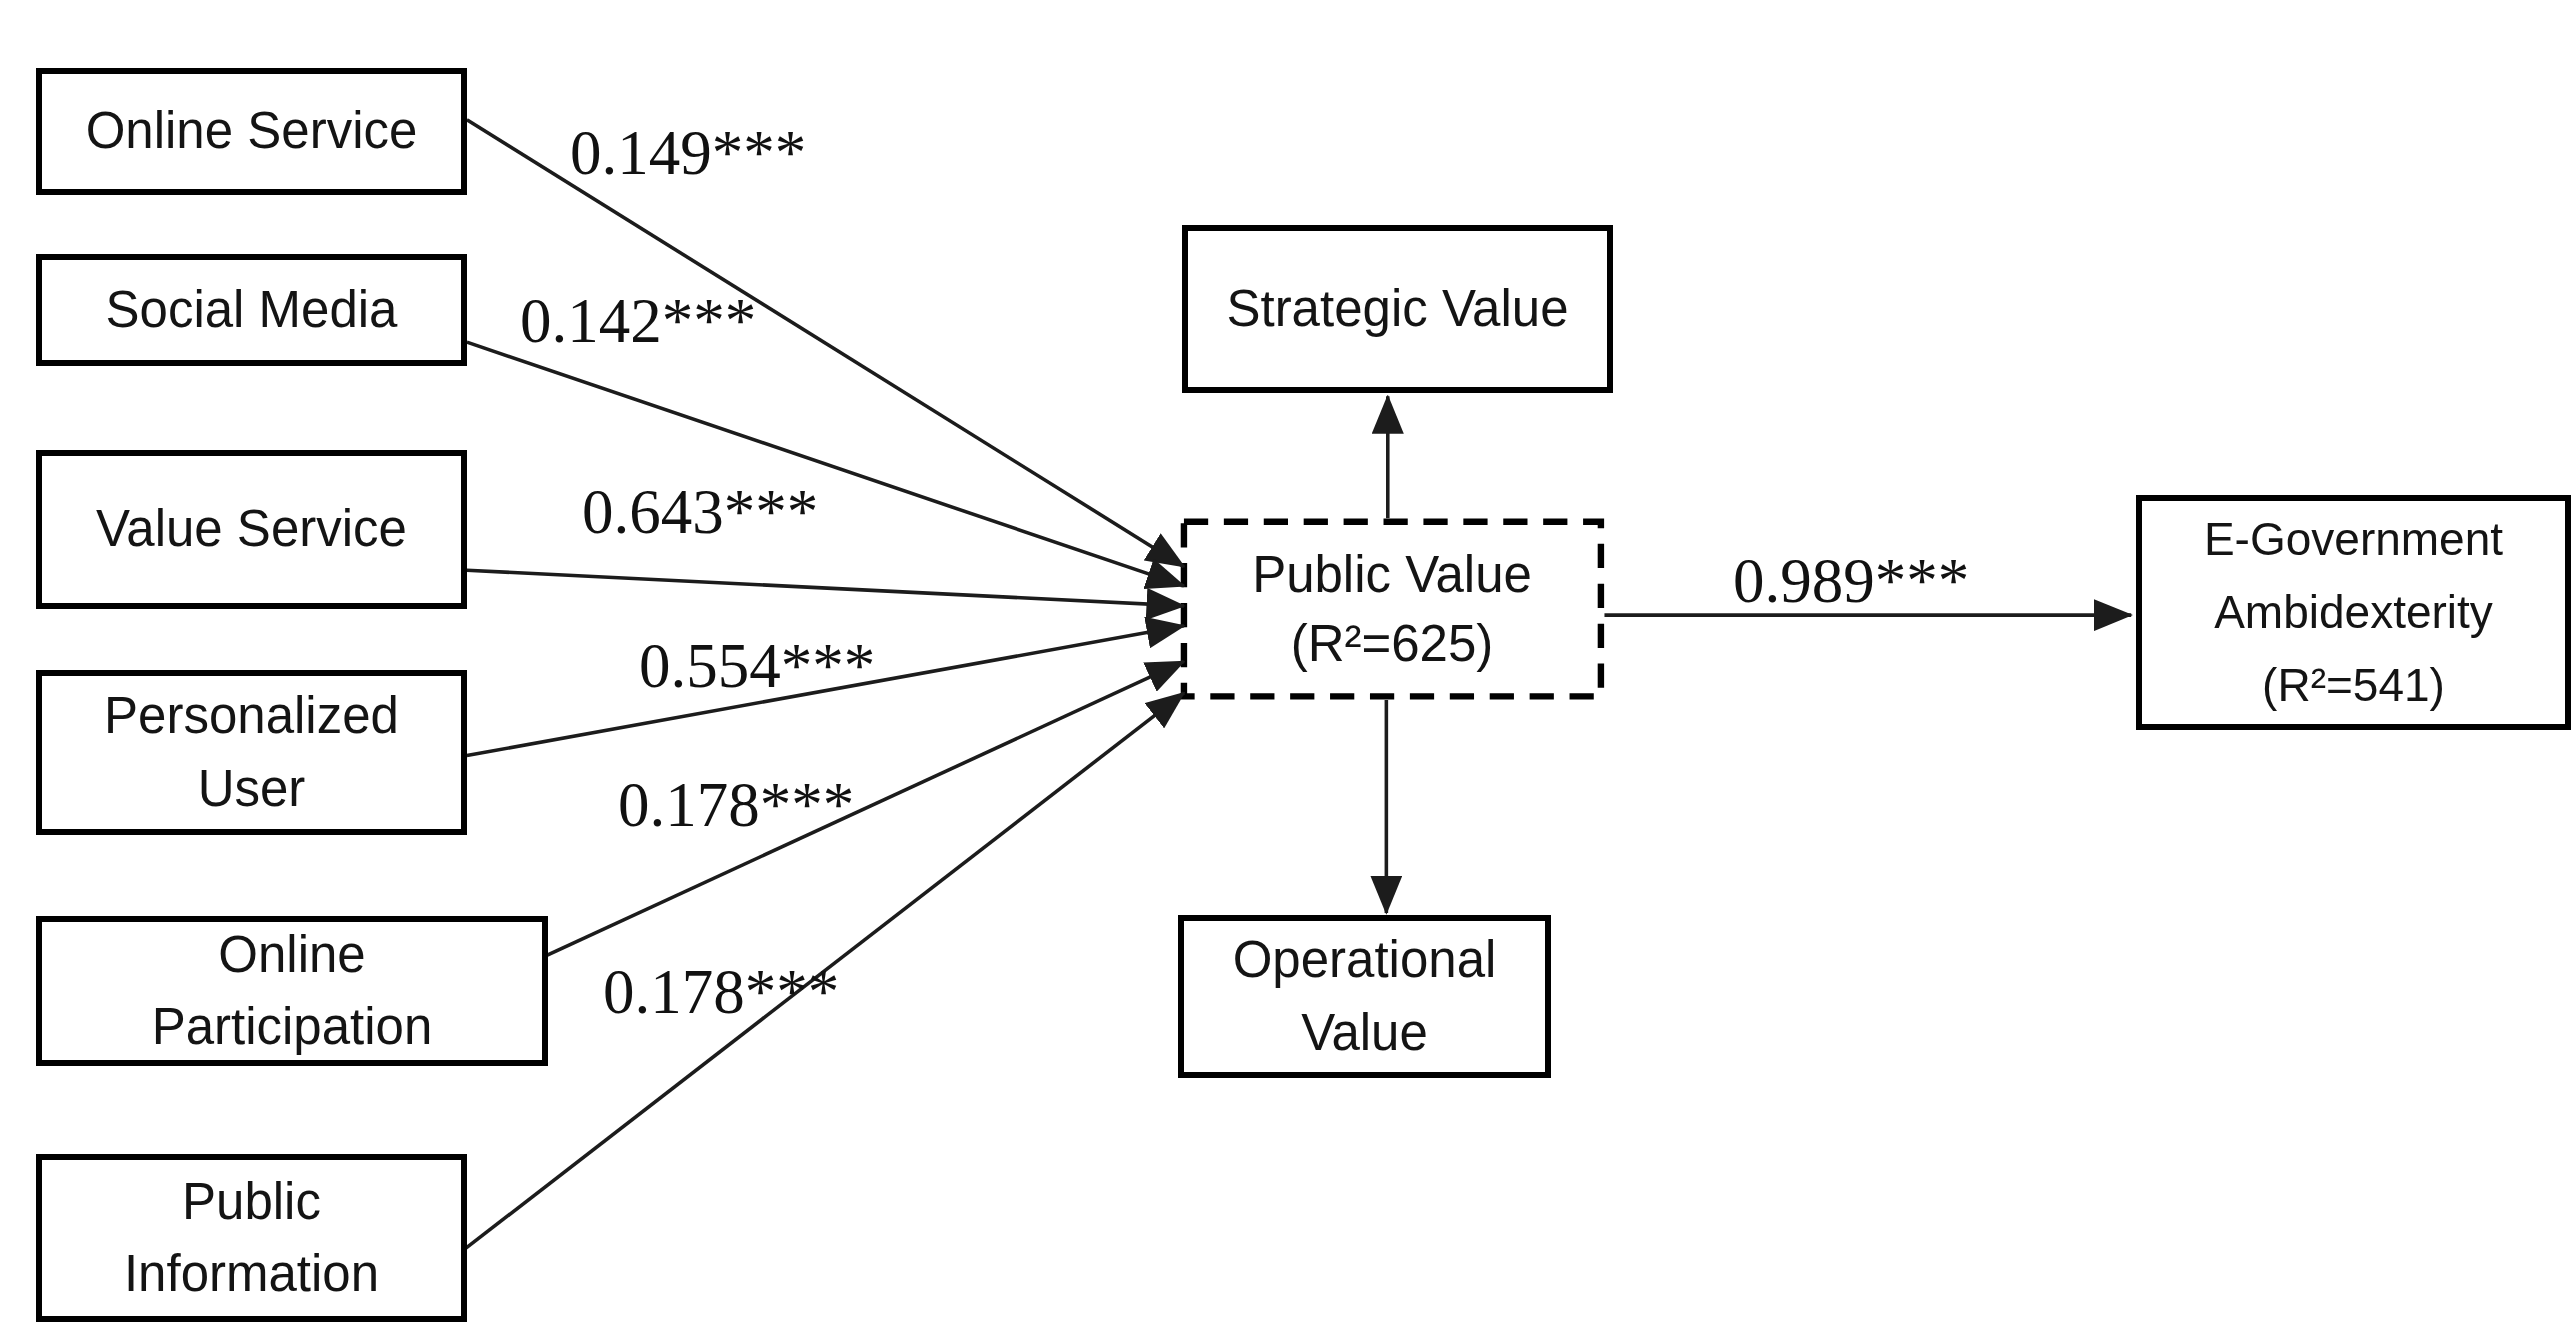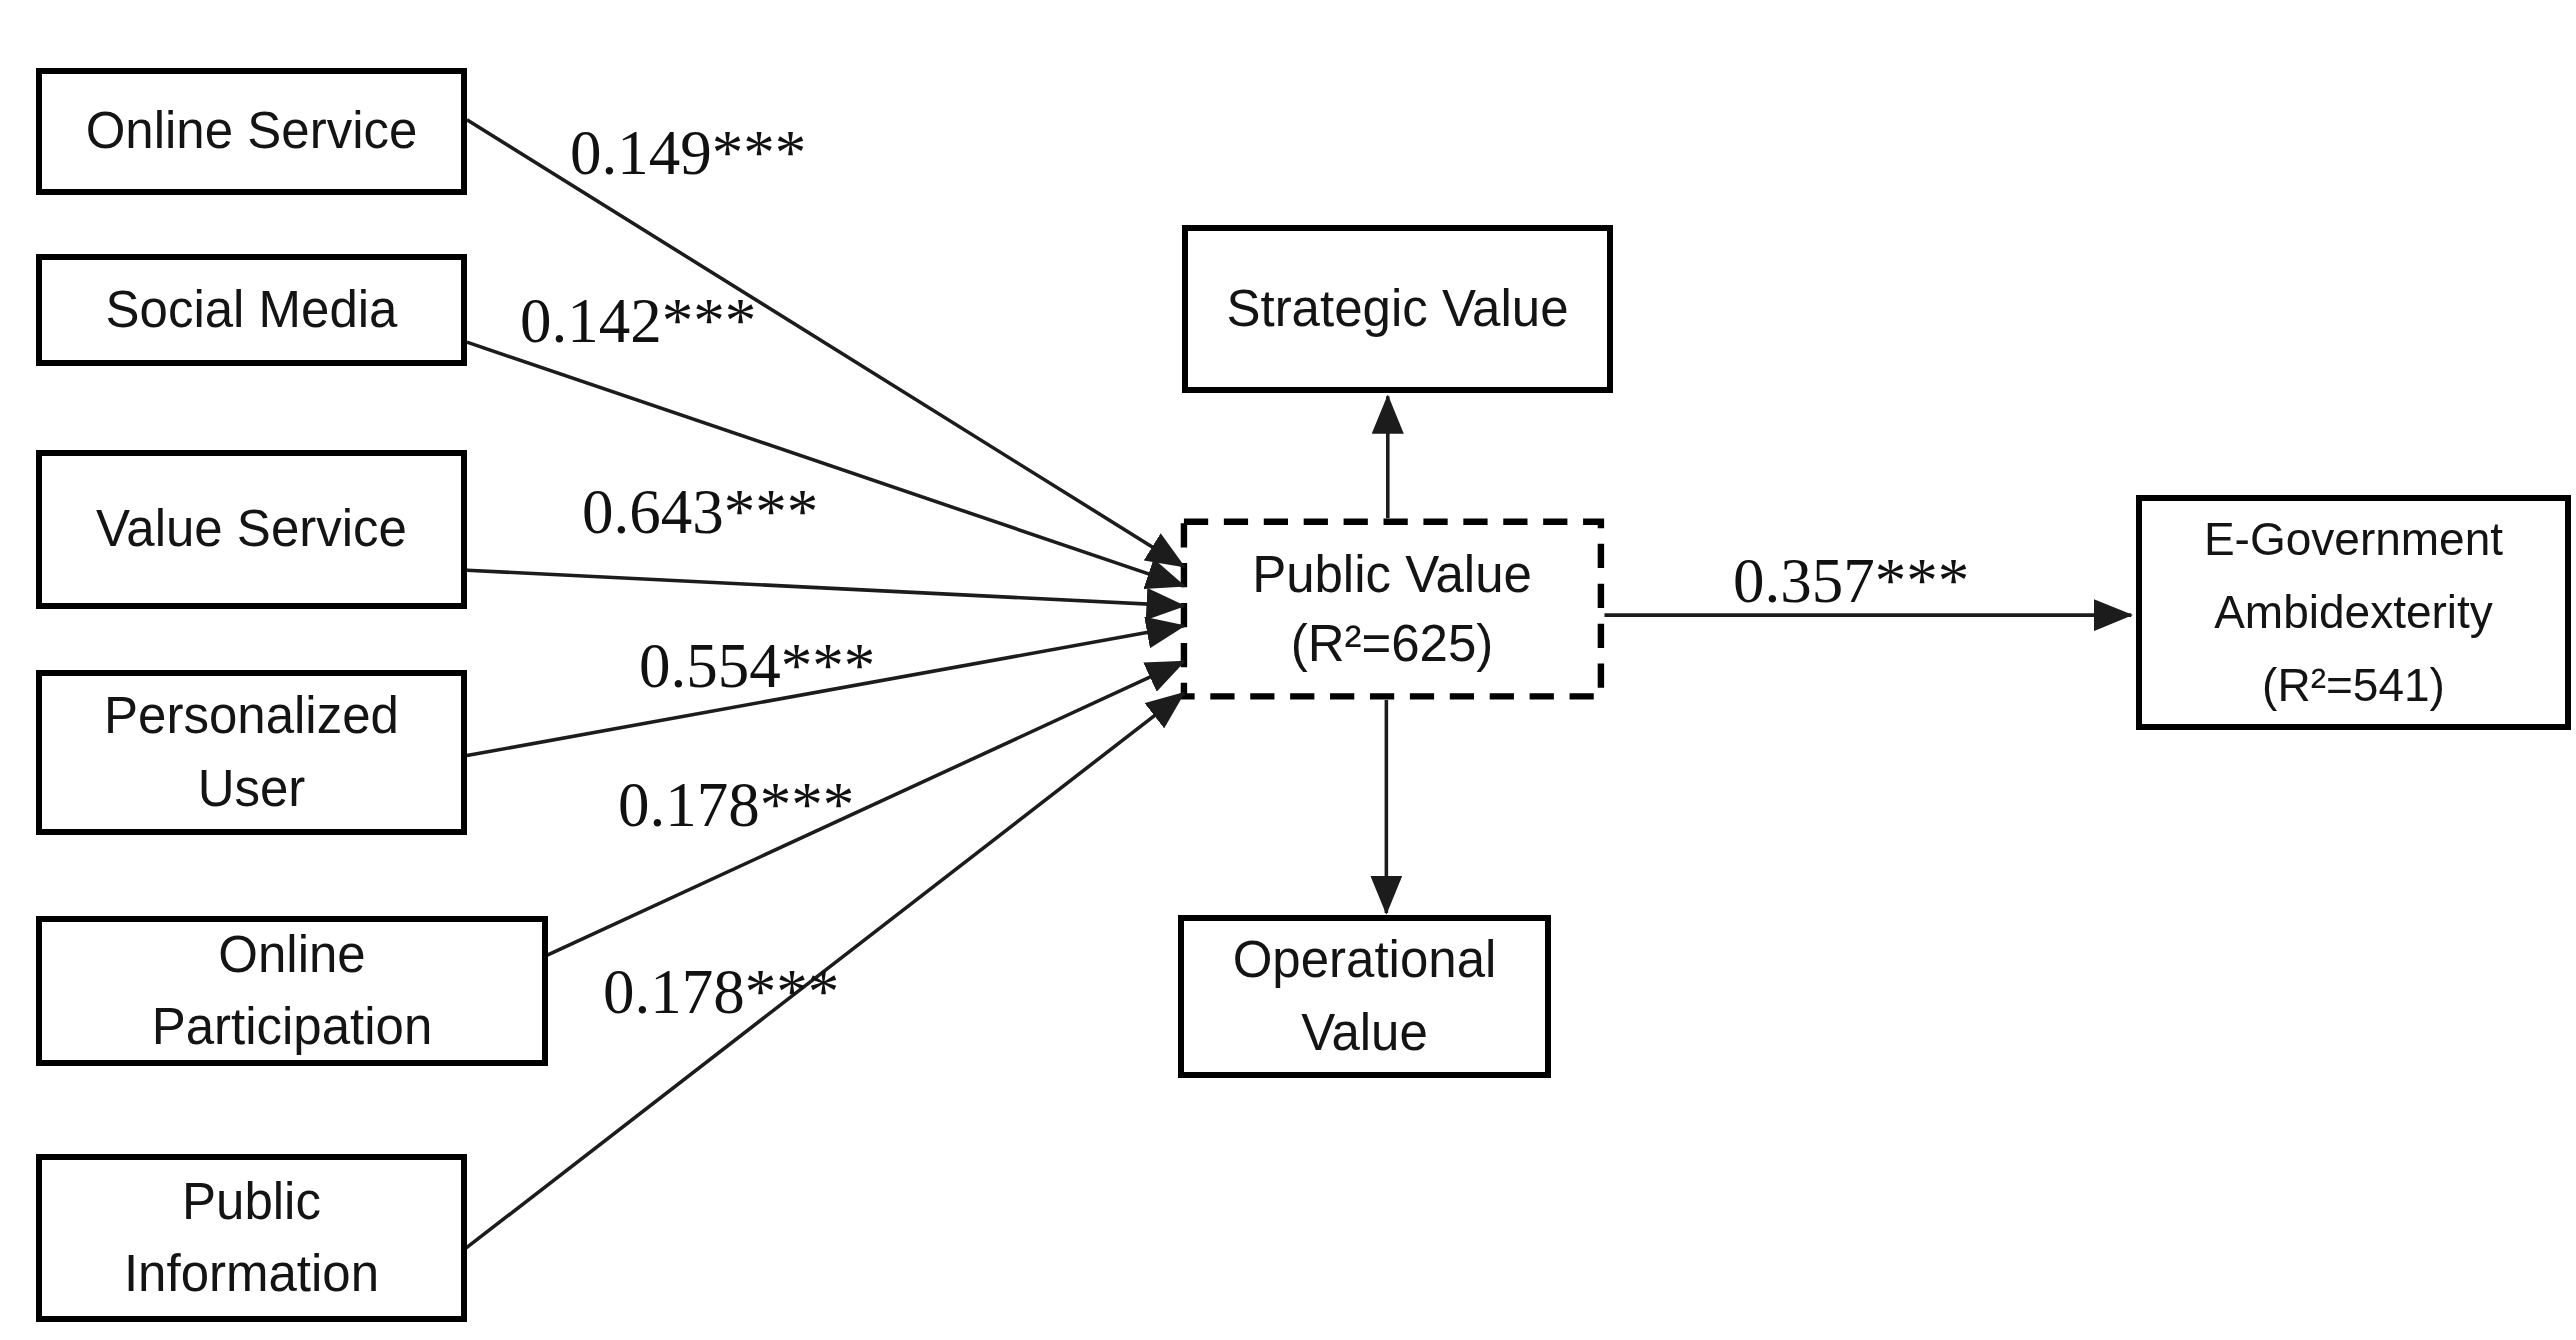--- a/index.html
+++ b/index.html
@@ -106,16 +106,16 @@
 Ambidexterity
 (R²=541)</span>
   </div>
 
   <div class="path-label" id="plabel-0" style="left: 688px; top: 153px;">0.149***</div>
   <div class="path-label" id="plabel-1" style="left: 638px; top: 321px;">0.142***</div>
   <div class="path-label" id="plabel-2" style="left: 700px; top: 512px;">0.643***</div>
   <div class="path-label" id="plabel-3" style="left: 757px; top: 666px;">0.554***</div>
   <div class="path-label" id="plabel-4" style="left: 736px; top: 805px;">0.178***</div>
   <div class="path-label" id="plabel-5" style="left: 721px; top: 992px;">0.178***</div>
-  <div class="path-label" id="plabel-8" style="left: 1851px; top: 581px;">0.357***</div>
+  <div class="path-label" id="plabel-8" style="left: 1851px; top: 581px;">0.989***</div>
 
 </div>
 
 
 </body></html>

